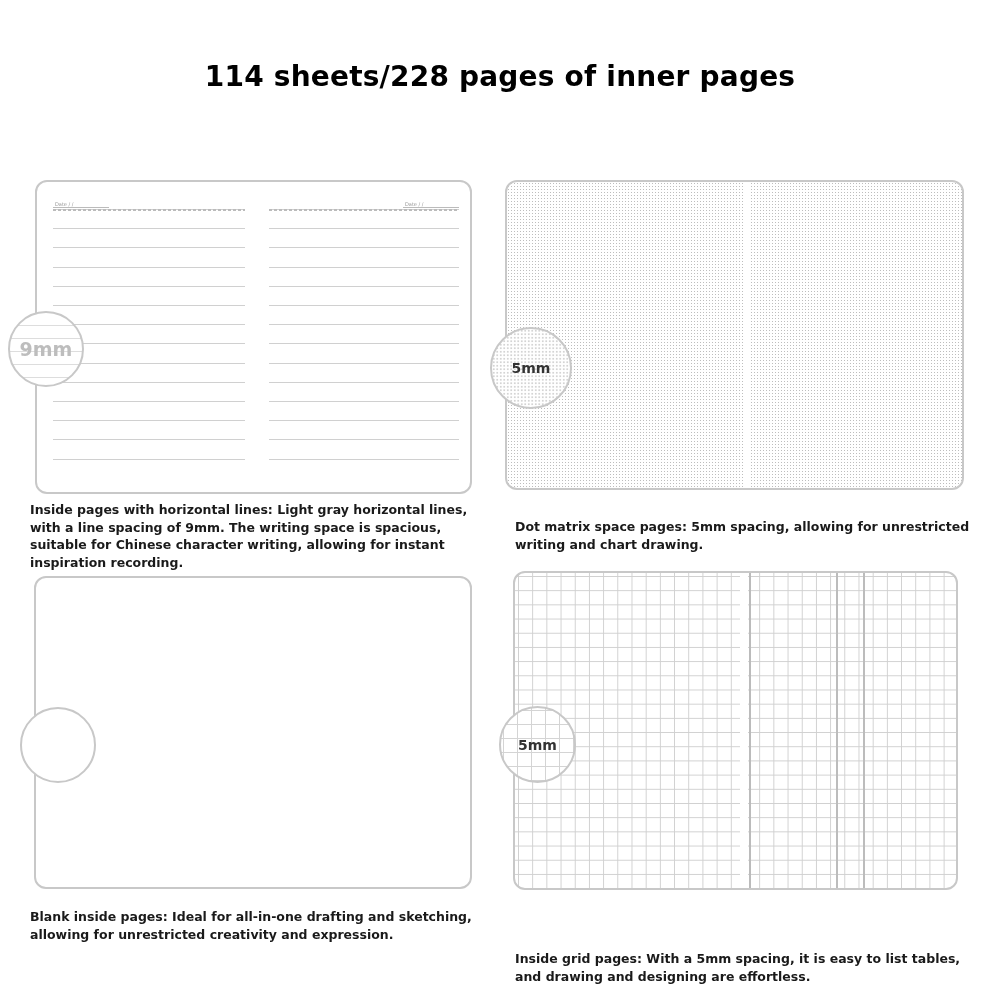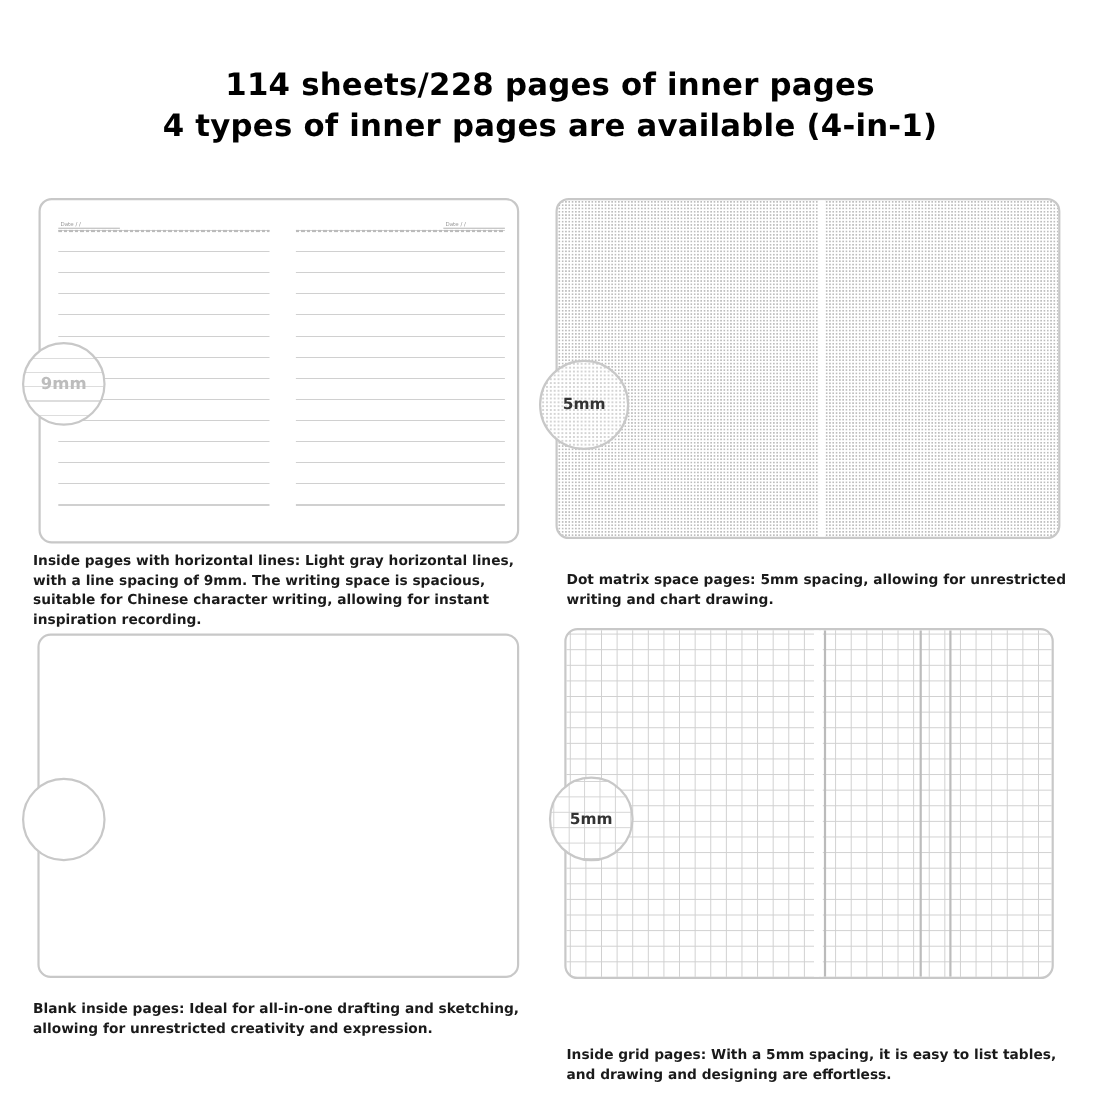--- a/index.html
+++ b/index.html
@@ -17,22 +17,22 @@
   .lined .page { position: absolute; top: 0; height: 100%; }
   .lined .page.left { left: 16px; width: 192px; }
   .lined .page.right { left: 232px; width: 190px; }
   .lined .date { position: absolute; top: 19px; font-size: 5px; color: #999; border-bottom: 1px solid #bbb; padding: 0 2px; }
   .lined .page.left .date { left: 0; width: 52px; }
   .lined .page.right .date { right: 0; width: 52px; text-align: left; }
   .lined .rules { position: absolute; left: 0; right: 0; top: 27px; bottom: 20px;
     background-image: repeating-linear-gradient(to bottom, #d0d0d0 0px, #d0d0d0 1px, transparent 1px, transparent 19.2px); }
   .lined .rules::before { content: ""; position: absolute; left: 0; right: 0; top: 0; height: 2px;
     background: repeating-linear-gradient(to right, #bbb 0 3px, transparent 3px 5px); }
-  .lens-9 { left: 20px; top: 311px; width: 76px; height: 76px; background:
-    repeating-linear-gradient(to bottom, #fff 0px, #fff 12px, #ddd 12px, #ddd 13px); color: #bdbdbd; font-size: 15px; }
+  .lens-9 { left: 8px; top: 311px; width: 76px; height: 76px; background:
+    repeating-linear-gradient(to bottom, #fff 0px, #fff 12px, #ddd 12px, #ddd 13px); color: #bdbdbd; font-size: 19px; }
 
   
   .dot { left: 505px; top: 180px; width: 459px; height: 310px;
     background-color: #fff;
     background-image: radial-gradient(circle, #bdbdbd 0.7px, transparent 0.9px);
     background-size: 3px 3px; }
   .dot .gutter { position: absolute; left: 237px; top: 0; bottom: 0; width: 6px; background: #fff; }
   .lens-5a { left: 490px; top: 327px; width: 82px; height: 82px; color: #333;
     background-color: #fff;
     background-image: radial-gradient(circle, #d4d4d4 0.8px, transparent 1px);
@@ -62,21 +62,20 @@
   .cap-lined { left: 30px; top: 501px; width: 452px; }
   .cap-dot { left: 515px; top: 518px; width: 460px; }
   .cap-blank { left: 30px; top: 908px; width: 452px; }
   .cap-grid { left: 515px; top: 950px; width: 470px; }
 </style>
 </head>
 <body>
 
 <div class="title">
   <div>114 sheets/228 pages of inner pages</div>
-  <div>4 types of inner pages are available (4-in-1)</div>
 </div>
 
 <div class="panel lined">
   <div class="page left">
     <div class="date">Date    /    /</div>
     <div class="rules"></div>
   </div>
   <div class="page right">
     <div class="date">Date    /    /</div>
     <div class="rules"></div>

